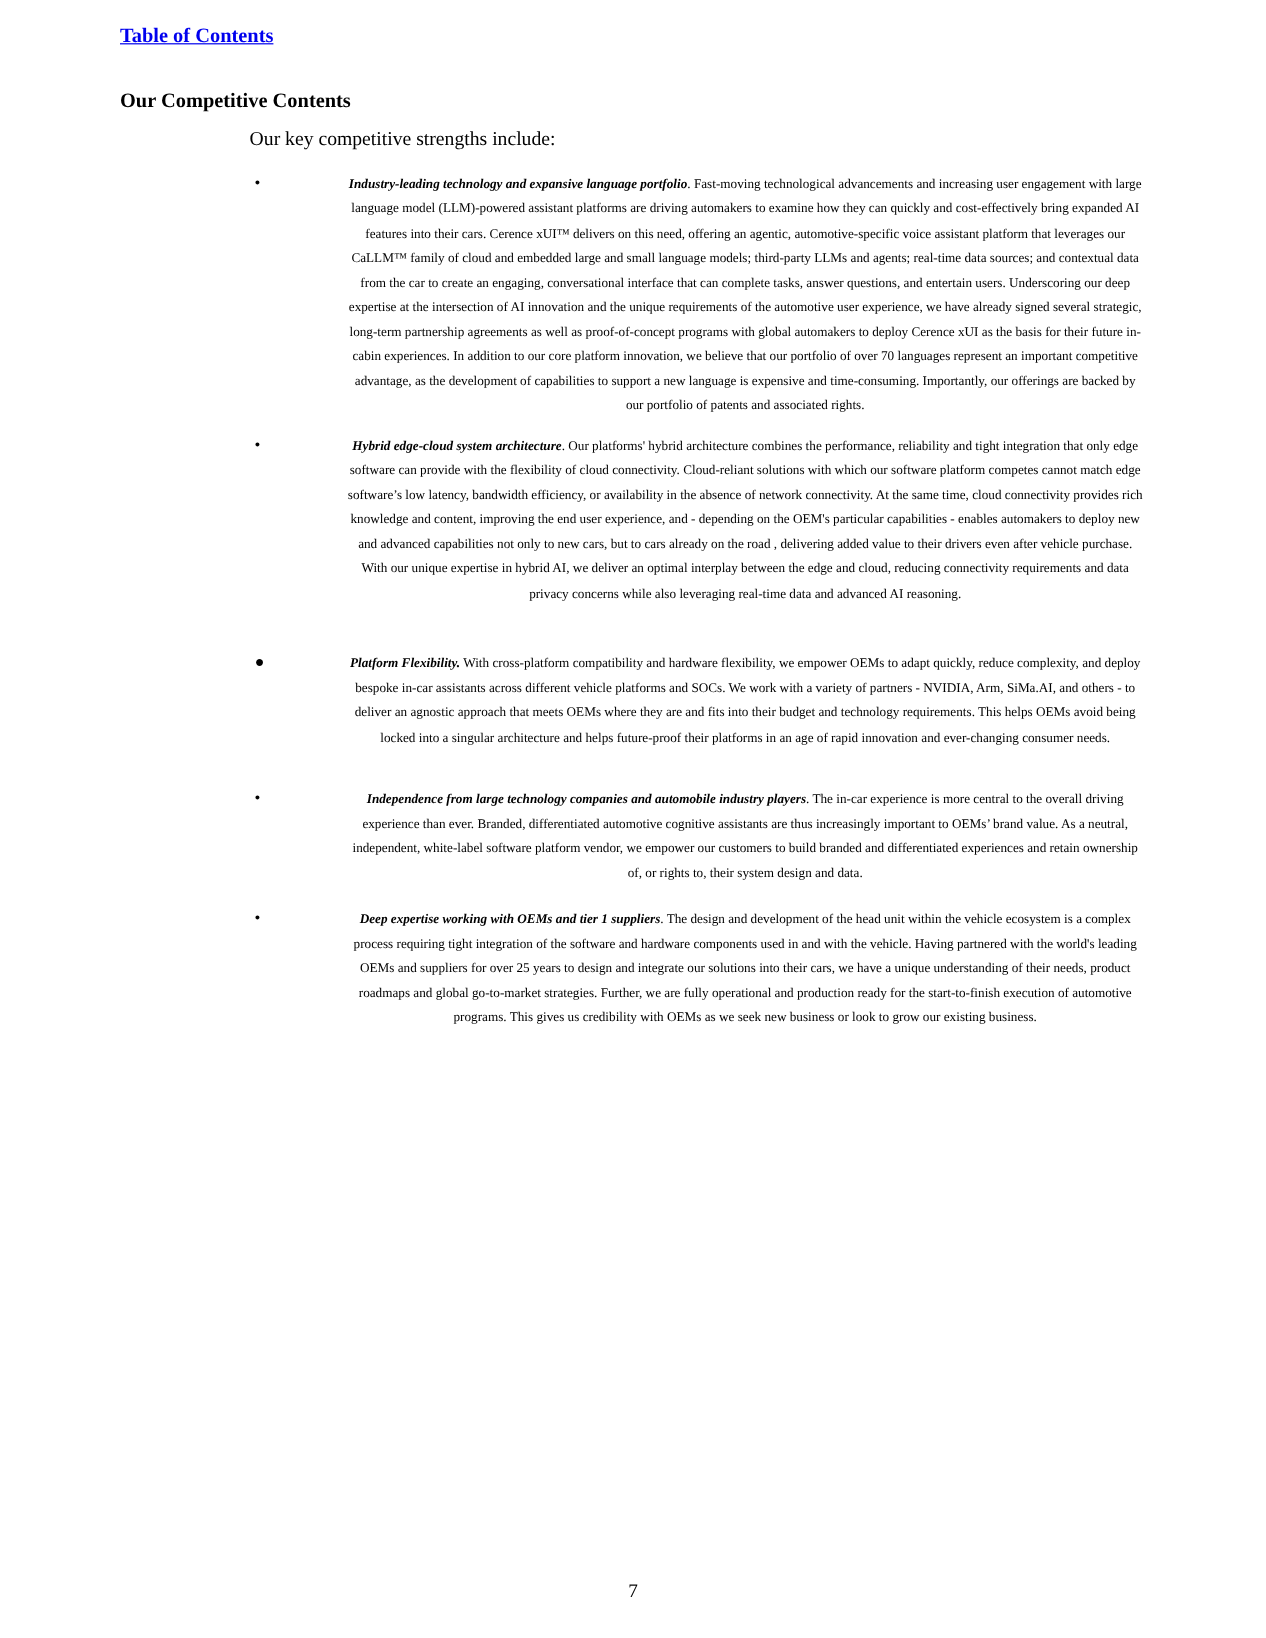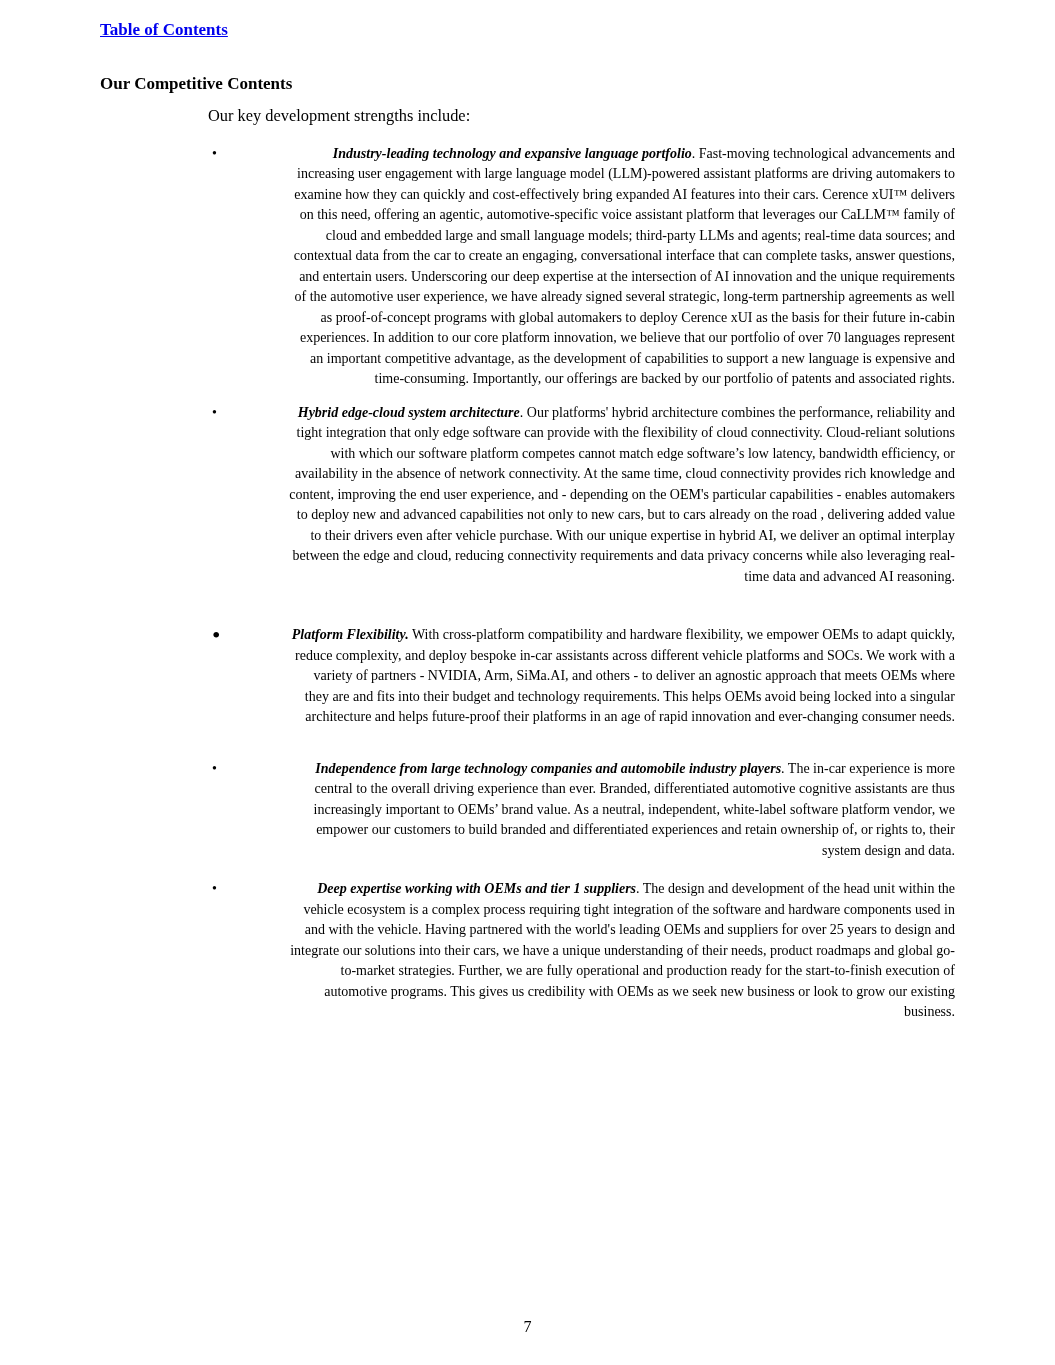--- a/index.html
+++ b/index.html
@@ -59,23 +59,23 @@
     line-height: 20.5px;
     padding-left: 2px;
   }
   .bullet-marker.large {
     font-size: 24px;
     line-height: 20.5px;
   }
   .bullet-body {
     flex: 1 1 auto;
     max-width: 670px;
-    font-size: 14px;
+    font-size: 11px;
     line-height: 20.5px;
-    text-align: right;
+    text-align: center;
   }
   .bullet-lead {
     font-weight: bold;
     font-style: italic;
   }
   .page-number {
     position: absolute;
     left: 0;
     right: 0;
     top: 1318px;
@@ -85,21 +85,21 @@
 </style>
 </head>
 <body>
 
 <div class="page">
 
   <a class="toc-link">Table of Contents</a>
 
   <div class="section-heading">Our Competitive Contents</div>
 
-  <div class="intro">Our key development strengths include:</div>
+  <div class="intro">Our key competitive strengths include:</div>
 
   <div class="bullet-list">
 
     <div class="bullet-item gap-1">
       <span class="bullet-marker">•</span>
       <div class="bullet-body"><span class="bullet-lead">Industry-leading technology and expansive language portfolio</span><span>. Fast-moving technological advancements and increasing user engagement with large language model (LLM)-powered assistant platforms are driving automakers to examine how they can quickly and cost-effectively bring expanded AI features into their cars. Cerence xUI™ delivers on this need, offering an agentic, automotive-specific voice assistant platform that leverages our CaLLM™ family of cloud and embedded large and small language models; third-party LLMs and agents; real-time data sources; and contextual data from the car to create an engaging, conversational interface that can complete tasks, answer questions, and entertain users. Underscoring our deep expertise at the intersection of AI innovation and the unique requirements of the automotive user experience, we have already signed several strategic, long-term partnership agreements as well as proof-of-concept programs with global automakers to deploy Cerence xUI as the basis for their future in-cabin experiences. In addition to our core platform innovation, we believe that our portfolio of over 70 languages represent an important competitive advantage, as the development of capabilities to support a new language is expensive and time-consuming. Importantly, our offerings are backed by our portfolio of patents and associated rights.</span></div>
     </div>
 
     <div class="bullet-item gap-2">
       <span class="bullet-marker">•</span>

